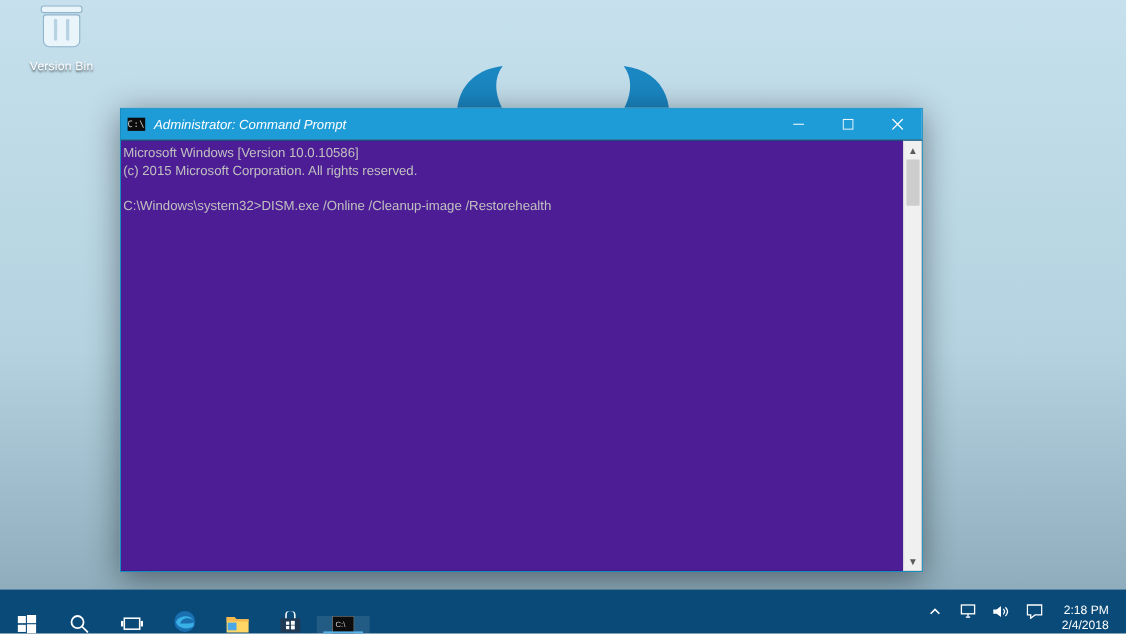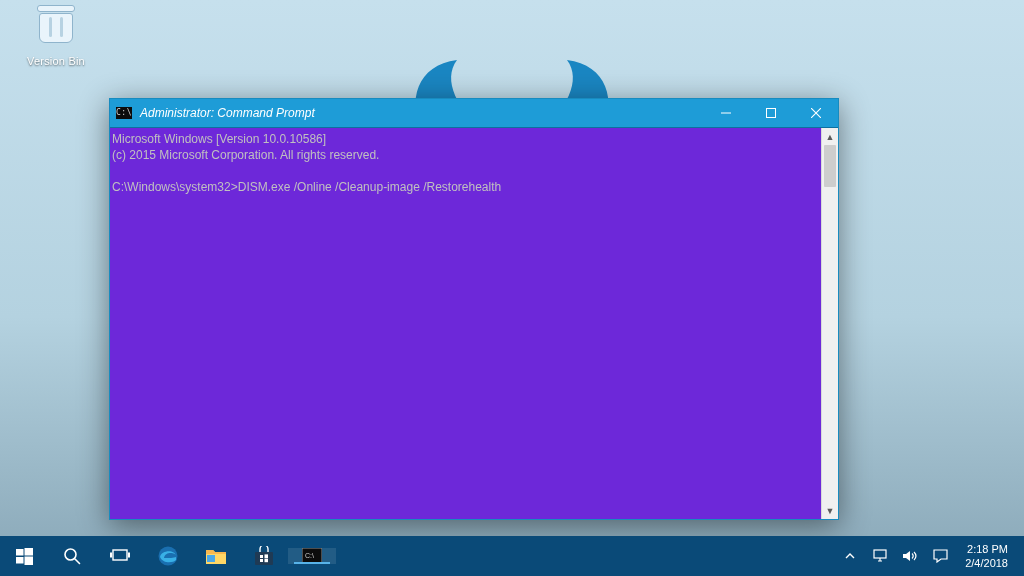--- a/index.html
+++ b/index.html
@@ -44,40 +44,40 @@
   .titlebar .app-ico span{ color:#cfcfcf; font: 8px/1 monospace; letter-spacing:.5px;}
   .titlebar .title { color:#fff; font-size:12px; font-weight:400; flex:0 0 auto;font-style:italic; }
   .titlebar .spacer{ flex:1; }
   .winbtn { width:45px; height:28px; display:flex; align-items:center; justify-content:center; color:#fff; font-size:12px; cursor:pointer; }
 
   .client {
     flex:1; display:flex; background:#000; position:relative;
     border-top:1px solid #0d6fa0;
   }
   .term {
-    flex:1; background:#6d28d9; color:#c0c0c0;
+    flex:1; background:#4c1d95; color:#c0c0c0;
     font: 12px/15px Consolas, "Courier New", monospace;
     padding: 4px 2px;
     white-space: pre;
     overflow: hidden;
   }
   .vscroll {
     width: 17px; background:#f0f0f0;
     display:flex; flex-direction:column; align-items:center;
     border-left:1px solid #d9d9d9;
   }
   .vscroll .arrow { height:17px; width:100%; display:flex; align-items:center; justify-content:center; cursor:pointer; color:#5a5a5a; font-size:9px; }
   .vscroll .track { flex:1; width:100%; position:relative; }
   .vscroll .thumb { position:absolute; left:2px; right:2px; top:0; height:42px; background:#cdcdcd; border-radius:1px; }
 
   
   .taskbar {
     position:absolute; left:0; right:0; bottom:0; height:40px;
     background:#0a4a78;
-    display:flex; align-items:center;
+    display:flex; align-items:flex-end;
     color:#fff;
   }
   .tbtn {
     width:48px; display:flex; align-items:center; justify-content:center; cursor:pointer;
     position:relative;
   }
   .tbtn.active::after {
     content:""; position:absolute; left:6px; right:6px; bottom:0; height:2px; background:#57b3e9;
   }
   .tbtn.running { background: rgba(255,255,255,.10); }

